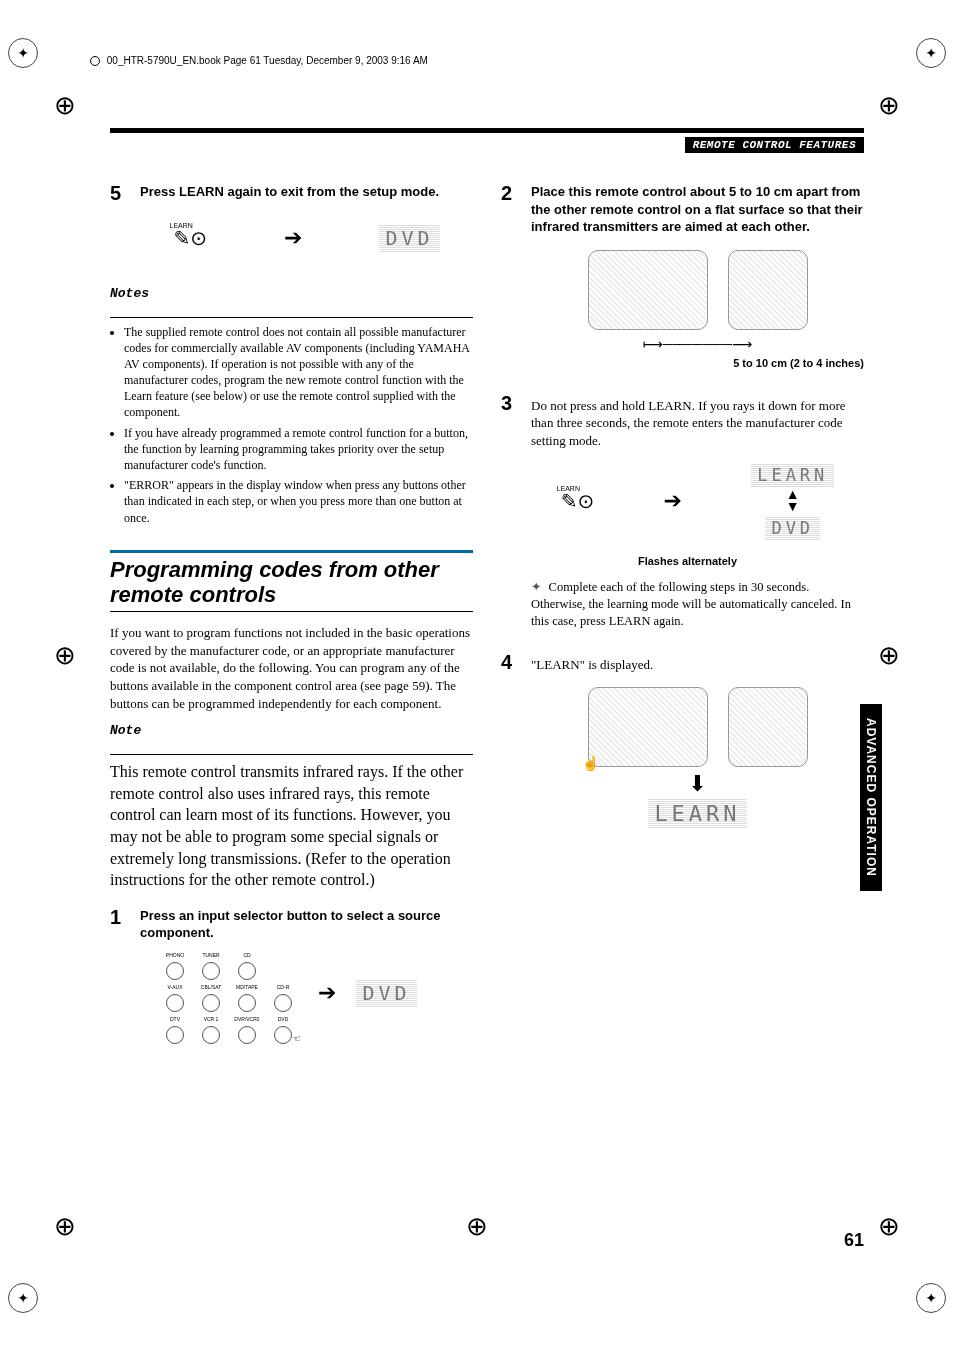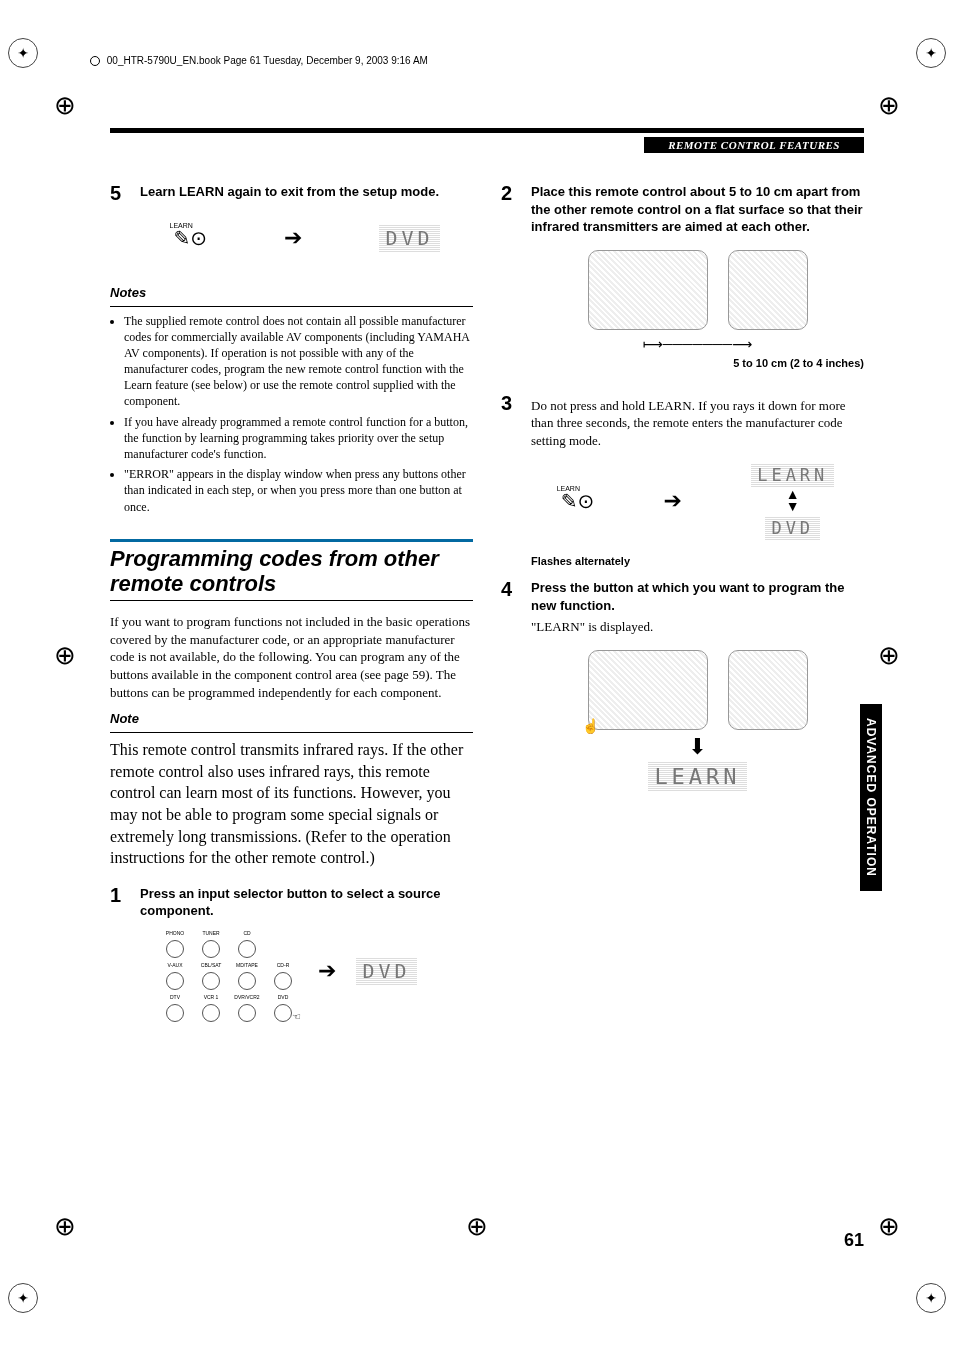--- a/index.html
+++ b/index.html
@@ -27,25 +27,25 @@
   }
   .section-header-bar {
     height: 5px;
     background: #000;
     margin-bottom: 4px;
   }
   .section-header {
     float: right;
     background: #000;
     color: #fff;
-    font-family: Liberation Serif, serif;
+    font-family: Liberation Mono, monospace;
     font-weight: bold;
     font-style: italic;
     font-size: 11px;
-    padding: 2px 24px;
+    padding: 2px 8px;
     letter-spacing: 0.5px;
   }
   .columns {
     display: flex;
     gap: 28px;
     margin-top: 28px;
   }
   .col { width: 50%; }
   .step {
     display: flex;
@@ -95,28 +95,28 @@
   .arrow-right { font-size: 22px; color: #000; }
   .segdisp {
     font-family: monospace;
     letter-spacing: 4px;
     font-size: 20px;
     color: #777;
     background: repeating-linear-gradient(0deg, #ddd 0px, #ddd 1px, transparent 1px, transparent 2px);
     padding: 2px 6px;
   }
   .notes-hd {
-    font-family: Liberation Sans, sans-serif;
+    font-family: Liberation Mono, monospace;
     font-weight: bold;
     font-style: italic;
     font-size: 13px;
     border-bottom: 1px solid #000;
     display: inline-block;
     width: 100%;
-    padding-bottom: 6px;
+    padding-bottom: 16px;
     margin-bottom: 6px;
   }
   ul.notes {
     padding-left: 14px;
     font-size: 12px;
     line-height: 1.35;
   }
   ul.notes li { margin-bottom: 4px; }
   h2.section {
     font-family: Arial, sans-serif;
@@ -253,21 +253,21 @@
     </div>
   </div>
 
   <div class="columns">
 
     <div class="col">
 
       <div class="step">
         <div class="step-num">5</div>
         <div class="step-body">
-          <div class="step-title">Learn LEARN again to exit from the setup mode.</div>
+          <div class="step-title">Press LEARN again to exit from the setup mode.</div>
           <div class="illus" style="height:46px;">
             <div style="position:relative;">
               <span class="remote-label" style="top:-4px;left:-4px;">LEARN</span>
               <span style="font-size:20px;">✎⊙</span>
             </div>
             <span class="arrow-right">➔</span>
             <span class="segdisp">DVD</span>
           </div>
         </div>
       </div>
@@ -353,29 +353,32 @@
               <span class="remote-label" style="top:-4px;left:-4px;">LEARN</span>
               <span style="font-size:20px;">✎⊙</span>
             </div>
             <span class="arrow-right">➔</span>
             <div class="updown">
               <span class="segdisp">LEARN</span>
               <span class="arrows">▲<br>▼</span>
               <span class="segdisp">DVD</span>
             </div>
           </div>
-          <div class="caption" style="text-align:left;margin-right:20px;">Flashes alternately</div>
-
+          <div class="caption" style="text-align:center;margin-right:20px;">Flashes alternately</div>
+
+          <p class="body" style="margin-top:12px;font-size:12.5px;">
+            <span class="tip-icon"></span>
+            <span>Complete each of the following steps in 30 seconds. Otherwise, the learning mode will be automatically canceled. In this case, press LEARN again.</span>
+          </p>
         </div>
       </div>
 
       <div class="step" style="margin-top:12px;">
         <div class="step-num">4</div>
         <div class="step-body">
-          <div class="step-title">Press the button at which you want to program the new function.</div>
           <div class="step-text">"LEARN" is displayed.</div>
           <div class="illus-block">
             <div class="two-remotes">
               <div class="remote-box" style="position:relative;">
                 <span style="position:absolute;left:-6px;bottom:-6px;font-size:14px;">☝</span>
               </div>
               <div class="remote-box" style="width:80px;"></div>
             </div>
             <div class="big-arrow-down">⬇</div>
             <div style="text-align:center;">

